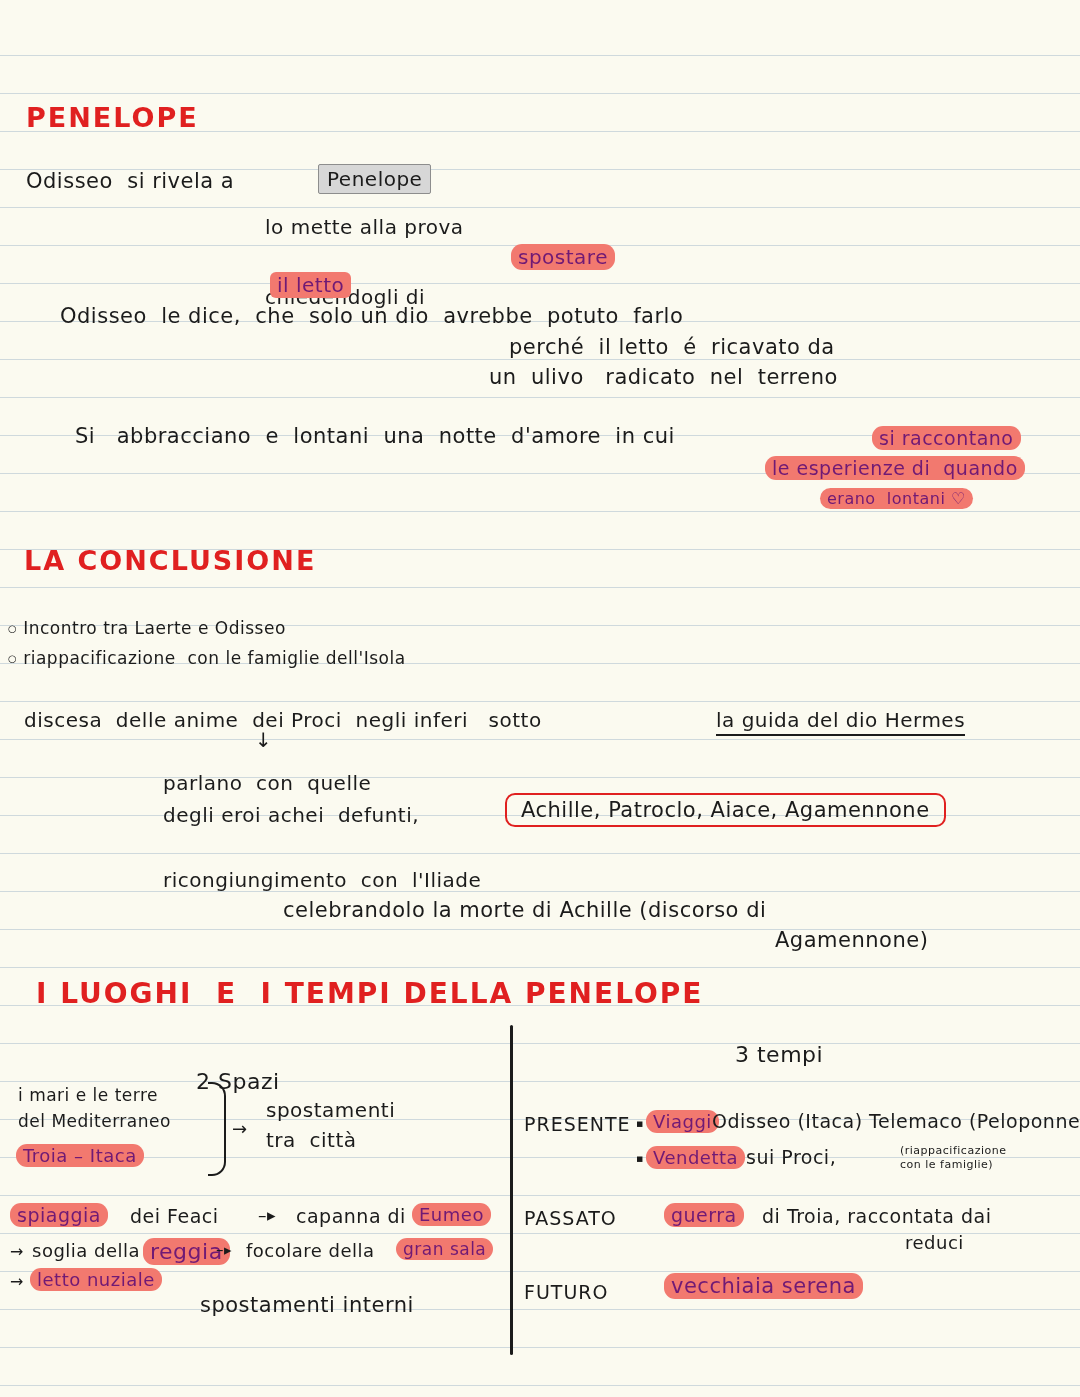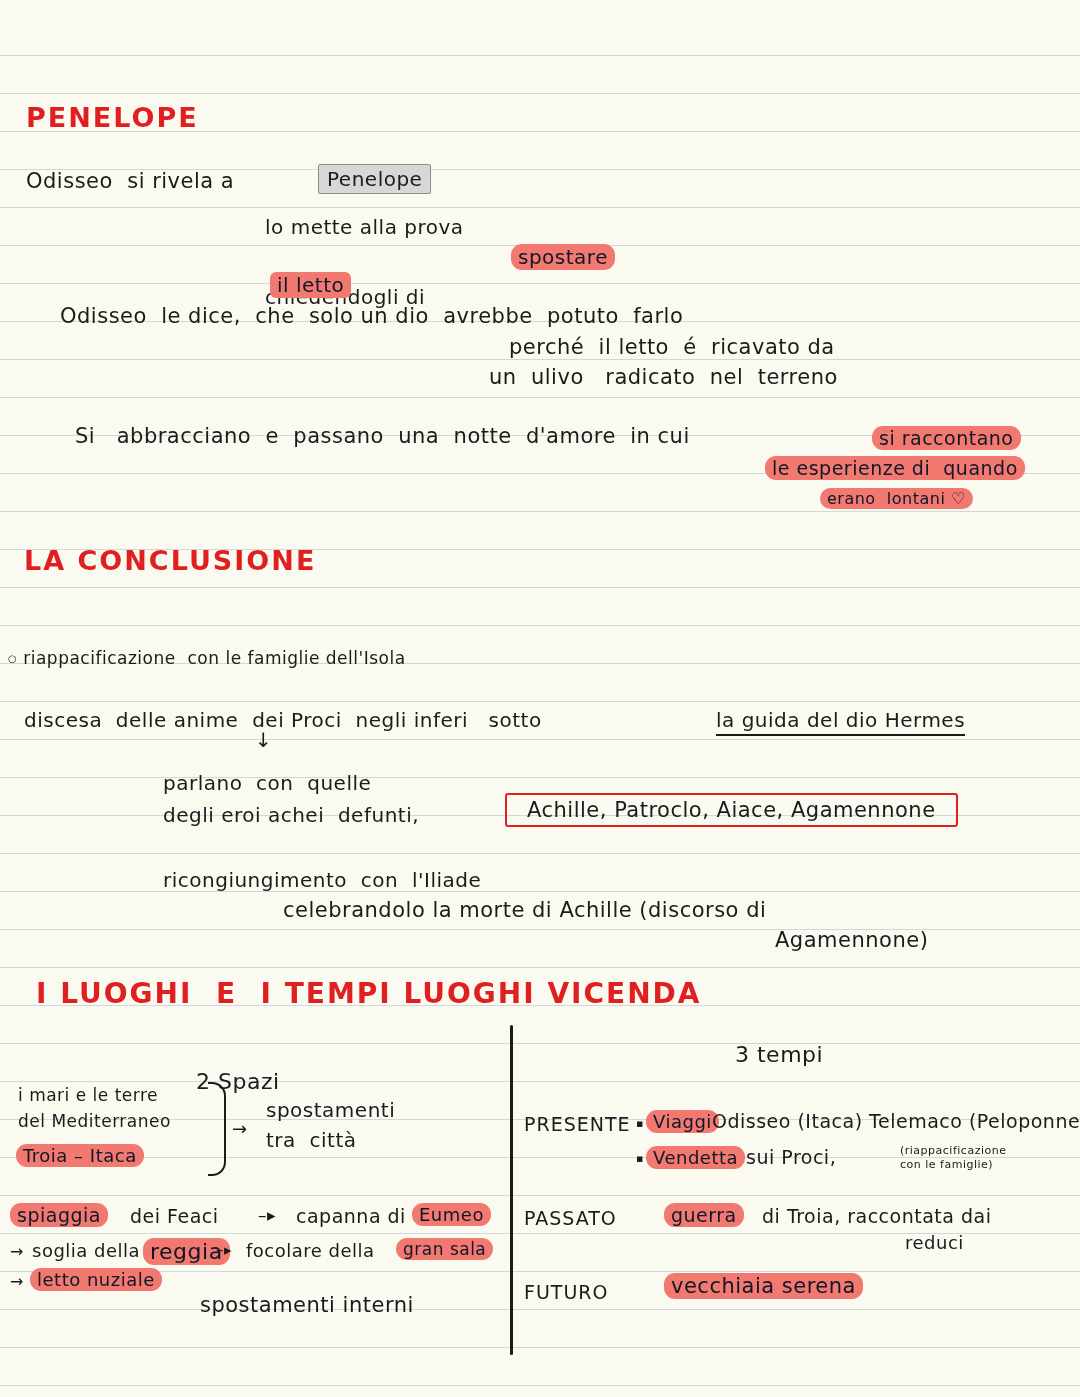--- a/index.html
+++ b/index.html
@@ -69,34 +69,34 @@
 
   .tiny-txt {
     font-size: 11px;
     line-height: 13px;
   }
 
   .hl {
     background: #f2796f;
     border-radius: 11px;
     padding: 1px 7px;
-    color: #0f172a;
+    color: #701a75;
   }
 
   .boxed {
     border: 1.5px solid #8d8d8d;
     background: #d7d7d7;
     border-radius: 2px;
     padding: 2px 8px;
   }
 
   .red-box {
     border: 2px solid #e02020;
-    border-radius: 3px;
-    padding: 3px 20px;
+    border-radius: 10px;
+    padding: 3px 14px;
     display: inline-block;
   }
 
   .underline-red {
     border-bottom: 2px solid #1b1b1b;
     padding-bottom: 1px;
   }
 
   .bullet-dot::before {
     content: "\25CB";
@@ -143,30 +143,31 @@
   <div class="ink hand hl" style="left:511px; top:244px; font-size:20px;">spostare</div>
 
   <div class="ink hand hl" style="left:270px; top:272px; font-size:20px;border-radius:6px;">il letto</div>
 
   <div class="ink hand body-txt" style="left:60px; top:303px; font-size:21px;">Odisseo  le dice,  che  solo un dio  avrebbe  potuto  farlo</div>
 
   <div class="ink hand body-txt" style="left:509px; top:334px; font-size:21px;">perché  il letto  é  ricavato da</div>
 
   <div class="ink hand body-txt" style="left:489px; top:364px; font-size:21px;">un  ulivo   radicato  nel  terreno</div>
 
-  <div class="ink hand body-txt" style="left:75px; top:423px; font-size:21px;">Si   abbracciano  e  passano  una  notte  d'amore  in cui</div>
+  <div class="ink hand body-txt" style="left:75px; top:423px; font-size:21px;">Si   abbracciano  e  lontani  una  notte  d'amore  in cui</div>
 
   <div class="ink hand hl" style="left:872px; top:426px; font-size:19px;">si raccontano</div>
 
   <div class="ink hand hl" style="left:765px; top:456px; font-size:19px;">le esperienze di  quando</div>
 
   <div class="ink hand hl" style="left:820px; top:488px; font-size:16px;">erano  lontani ♡</div>
 
   <div class="ink heading" style="left:24px; top:545px;">LA CONCLUSIONE</div>
 
+  <div class="ink hand small-txt bullet-dot" style="left:8px; top:617px; font-size:17px;">Incontro tra Laerte e Odisseo</div>
 
   <div class="ink hand small-txt bullet-dot" style="left:8px; top:647px; font-size:17px;">riappacificazione  con le famiglie dell'Isola</div>
 
   <div class="ink hand body-txt underline-red" style="left:716px; top:707px; font-size:20px;">la guida del dio Hermes</div>
 
   <div class="ink hand body-txt" style="left:24px; top:707px; font-size:20px;">discesa  delle anime  dei Proci  negli inferi   sotto</div>
 
   <div class="ink hand" style="left:255px; top:728px; font-size:20px;">↓</div>
 
   <div class="ink hand body-txt" style="left:163px; top:770px; font-size:20px;">parlano  con  quelle</div>
@@ -174,21 +175,21 @@
   <div class="ink hand body-txt" style="left:163px; top:802px; font-size:20px;">degli eroi achei  defunti,</div>
 
   <div class="ink hand red-box" style="left:505px; top:793px; font-size:21px;">Achille, Patroclo, Aiace, Agamennone</div>
 
   <div class="ink hand body-txt" style="left:163px; top:867px; font-size:20px;">ricongiungimento  con  l'Iliade</div>
 
   <div class="ink hand body-txt" style="left:283px; top:897px; font-size:21px;">celebrandolo la morte di Achille (discorso di</div>
 
   <div class="ink hand body-txt" style="left:775px; top:927px; font-size:21px;">Agamennone)</div>
 
-  <div class="ink heading" style="left:36px; top:977px; font-size:28px;">I LUOGHI  E  I TEMPI LUOGHI VICENDA</div>
+  <div class="ink heading" style="left:36px; top:977px; font-size:28px;">I LUOGHI  E  I TEMPI DELLA PENELOPE</div>
 
   <div class="divider-v" style="left:510px; top:1025px; height:330px;"></div>
 
   <div class="ink hand" style="left:196px; top:1069px; font-size:22px;">2 Spazi</div>
 
   <div class="ink hand small-txt" style="left:18px; top:1084px; font-size:17px;">i mari e le terre</div>
 
   <div class="ink hand small-txt" style="left:18px; top:1110px; font-size:17px;">del Mediterraneo</div>
 
   <div class="ink hand hl" style="left:16px; top:1144px; font-size:18px;">Troia – Itaca</div>

